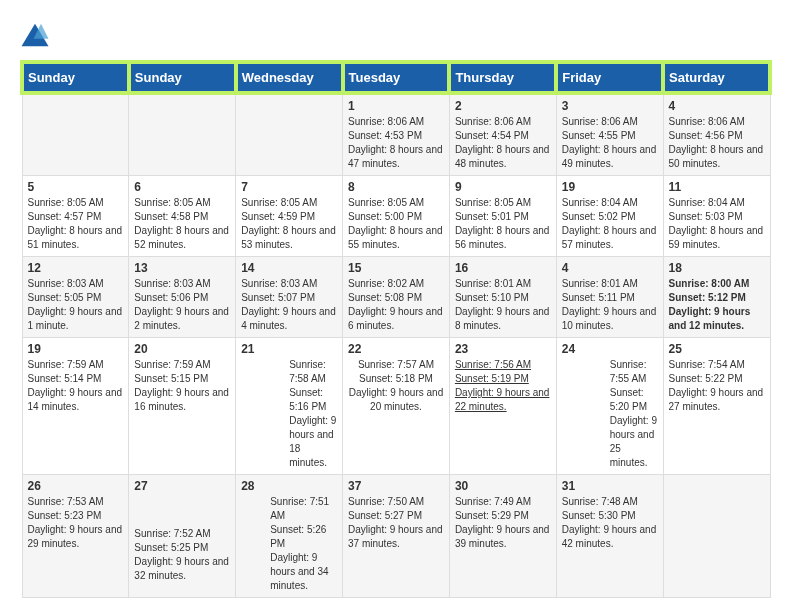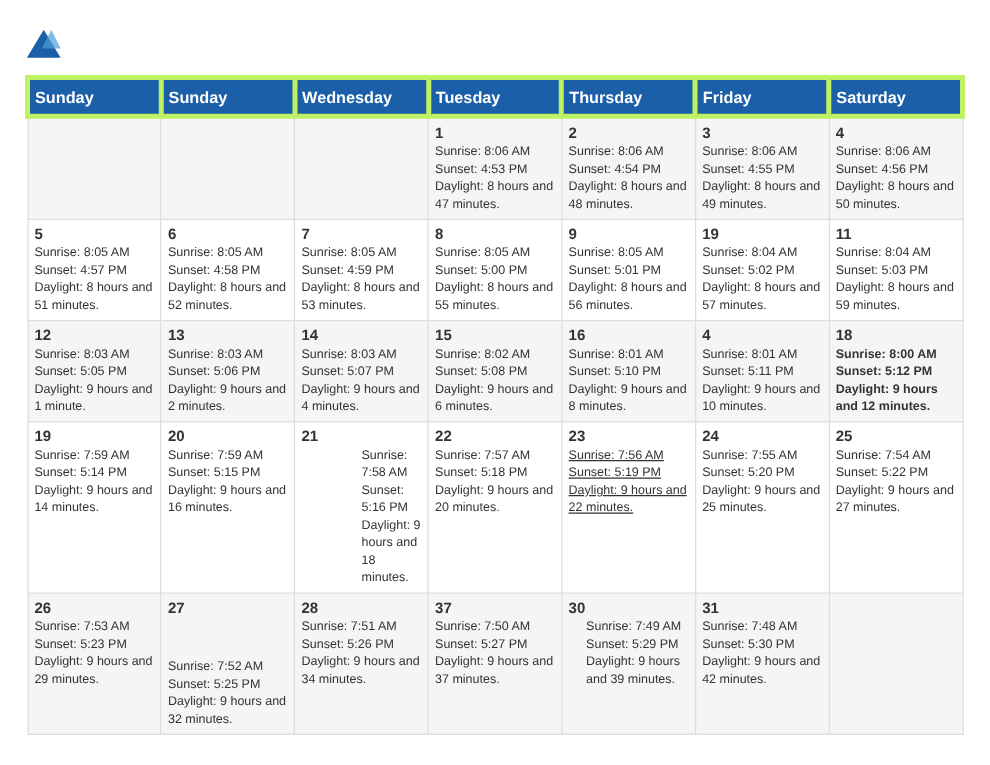--- a/index.html
+++ b/index.html
@@ -257,33 +257,33 @@
 Daylight: 9 hours and 16 minutes.</div>
         </td>
         <td>
           <div class="day-number">21</div>
           <div class="day-info" style="white-space: pre-line; margin-left: 48px;">Sunrise: 7:58 AM
 Sunset: 5:16 PM
 Daylight: 9 hours and 18 minutes.</div>
         </td>
         <td>
           <div class="day-number">22</div>
-          <div class="day-info" style="white-space: pre-line;">Sunrise: 7:57 AM
+          <div class="day-info" style="white-space: pre-line; text-align: center;">Sunrise: 7:57 AM
 Sunset: 5:18 PM
 Daylight: 9 hours and 20 minutes.</div>
         </td>
         <td>
           <div class="day-number">23</div>
           <div class="day-info" style="white-space: pre-line; text-decoration: underline;">Sunrise: 7:56 AM
 Sunset: 5:19 PM
 Daylight: 9 hours and 22 minutes.</div>
         </td>
         <td>
           <div class="day-number">24</div>
-          <div class="day-info" style="white-space: pre-line;">Sunrise: 7:55 AM
+          <div class="day-info" style="white-space: pre-line; margin-left: 48px;">Sunrise: 7:55 AM
 Sunset: 5:20 PM
 Daylight: 9 hours and 25 minutes.</div>
         </td>
         <td>
           <div class="day-number">25</div>
           <div class="day-info" style="white-space: pre-line;">Sunrise: 7:54 AM
 Sunset: 5:22 PM
 Daylight: 9 hours and 27 minutes.</div>
         </td>
       </tr>
@@ -295,33 +295,33 @@
 Daylight: 9 hours and 29 minutes.</div>
         </td>
         <td>
           <div class="day-number">27</div>
           <div class="day-info" style="white-space: pre-line; margin-top: 34px;">Sunrise: 7:52 AM
 Sunset: 5:25 PM
 Daylight: 9 hours and 32 minutes.</div>
         </td>
         <td>
           <div class="day-number">28</div>
-          <div class="day-info" style="white-space: pre-line;">Sunrise: 7:51 AM
+          <div class="day-info" style="white-space: pre-line; margin-left: 29px;">Sunrise: 7:51 AM
 Sunset: 5:26 PM
 Daylight: 9 hours and 34 minutes.</div>
         </td>
         <td>
           <div class="day-number">37</div>
           <div class="day-info" style="white-space: pre-line;">Sunrise: 7:50 AM
 Sunset: 5:27 PM
 Daylight: 9 hours and 37 minutes.</div>
         </td>
         <td>
           <div class="day-number">30</div>
-          <div class="day-info" style="white-space: pre-line; margin-left: 14px;">Sunrise: 7:49 AM
+          <div class="day-info" style="white-space: pre-line;">Sunrise: 7:49 AM
 Sunset: 5:29 PM
 Daylight: 9 hours and 39 minutes.</div>
         </td>
         <td>
           <div class="day-number">31</div>
           <div class="day-info" style="white-space: pre-line;">Sunrise: 7:48 AM
 Sunset: 5:30 PM
 Daylight: 9 hours and 42 minutes.</div>
         </td>
         <td></td>

